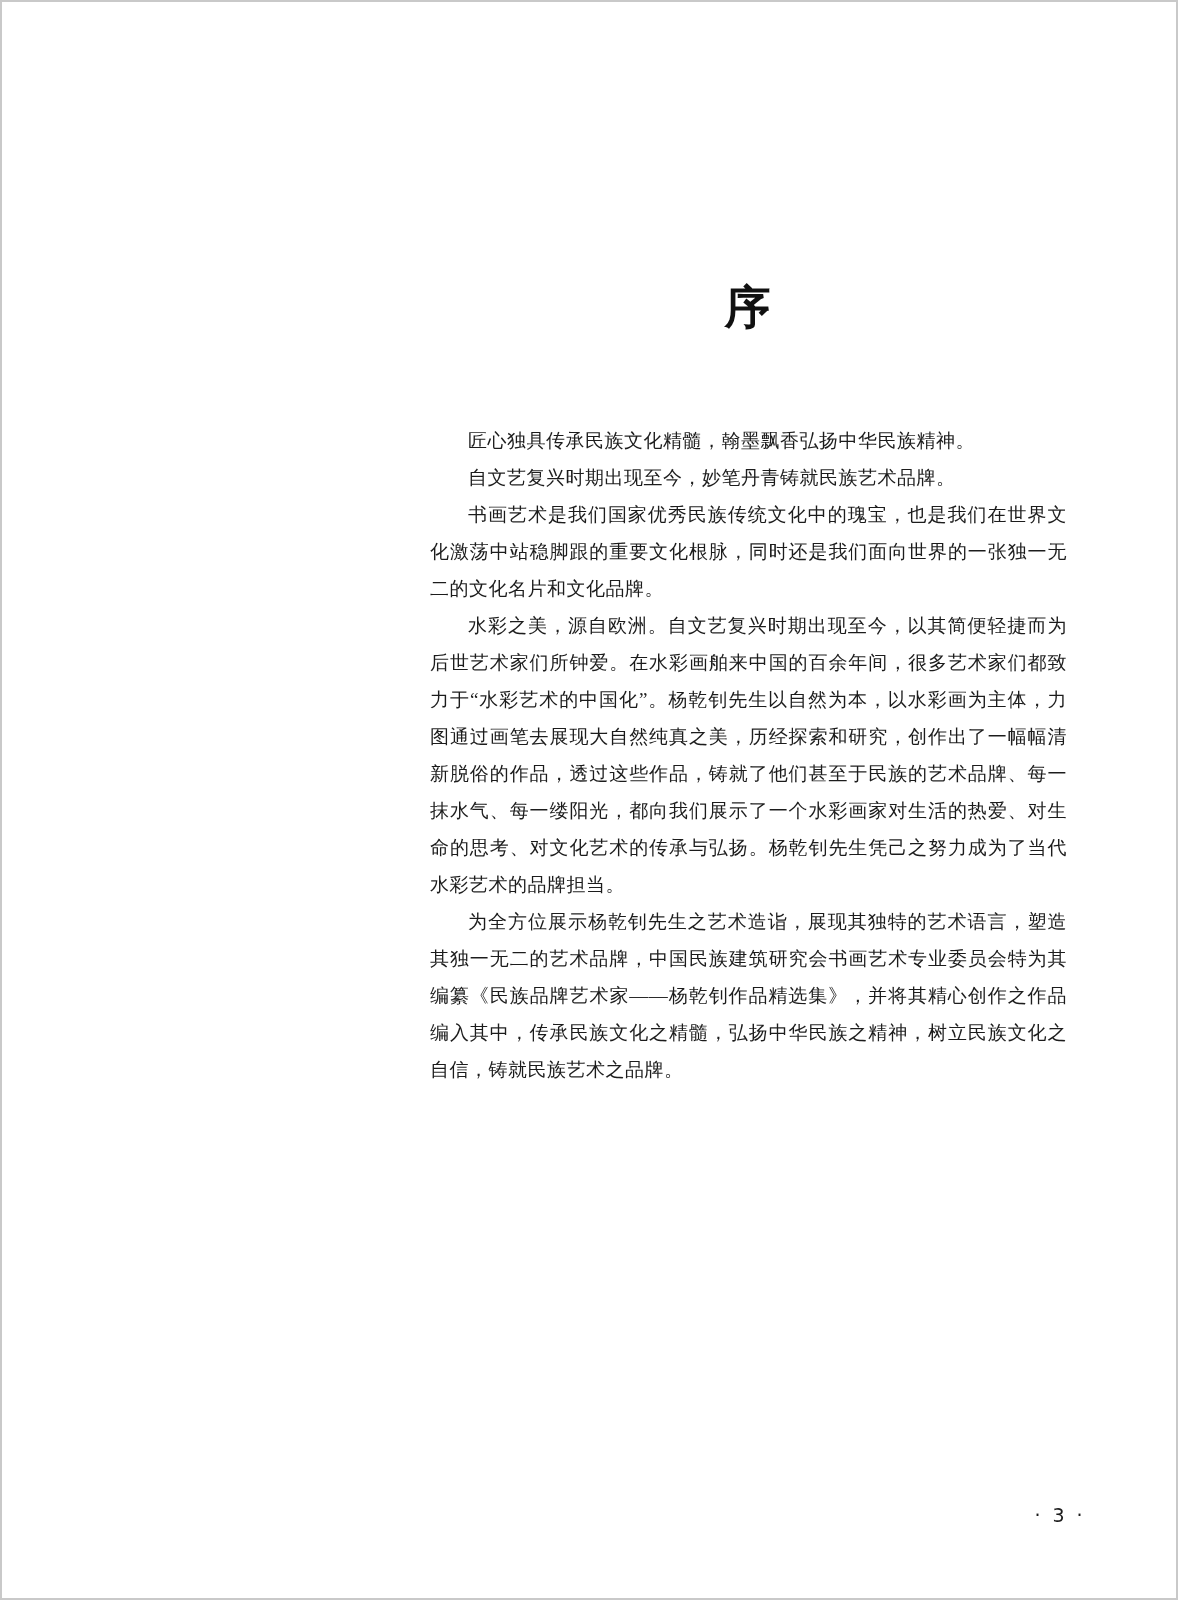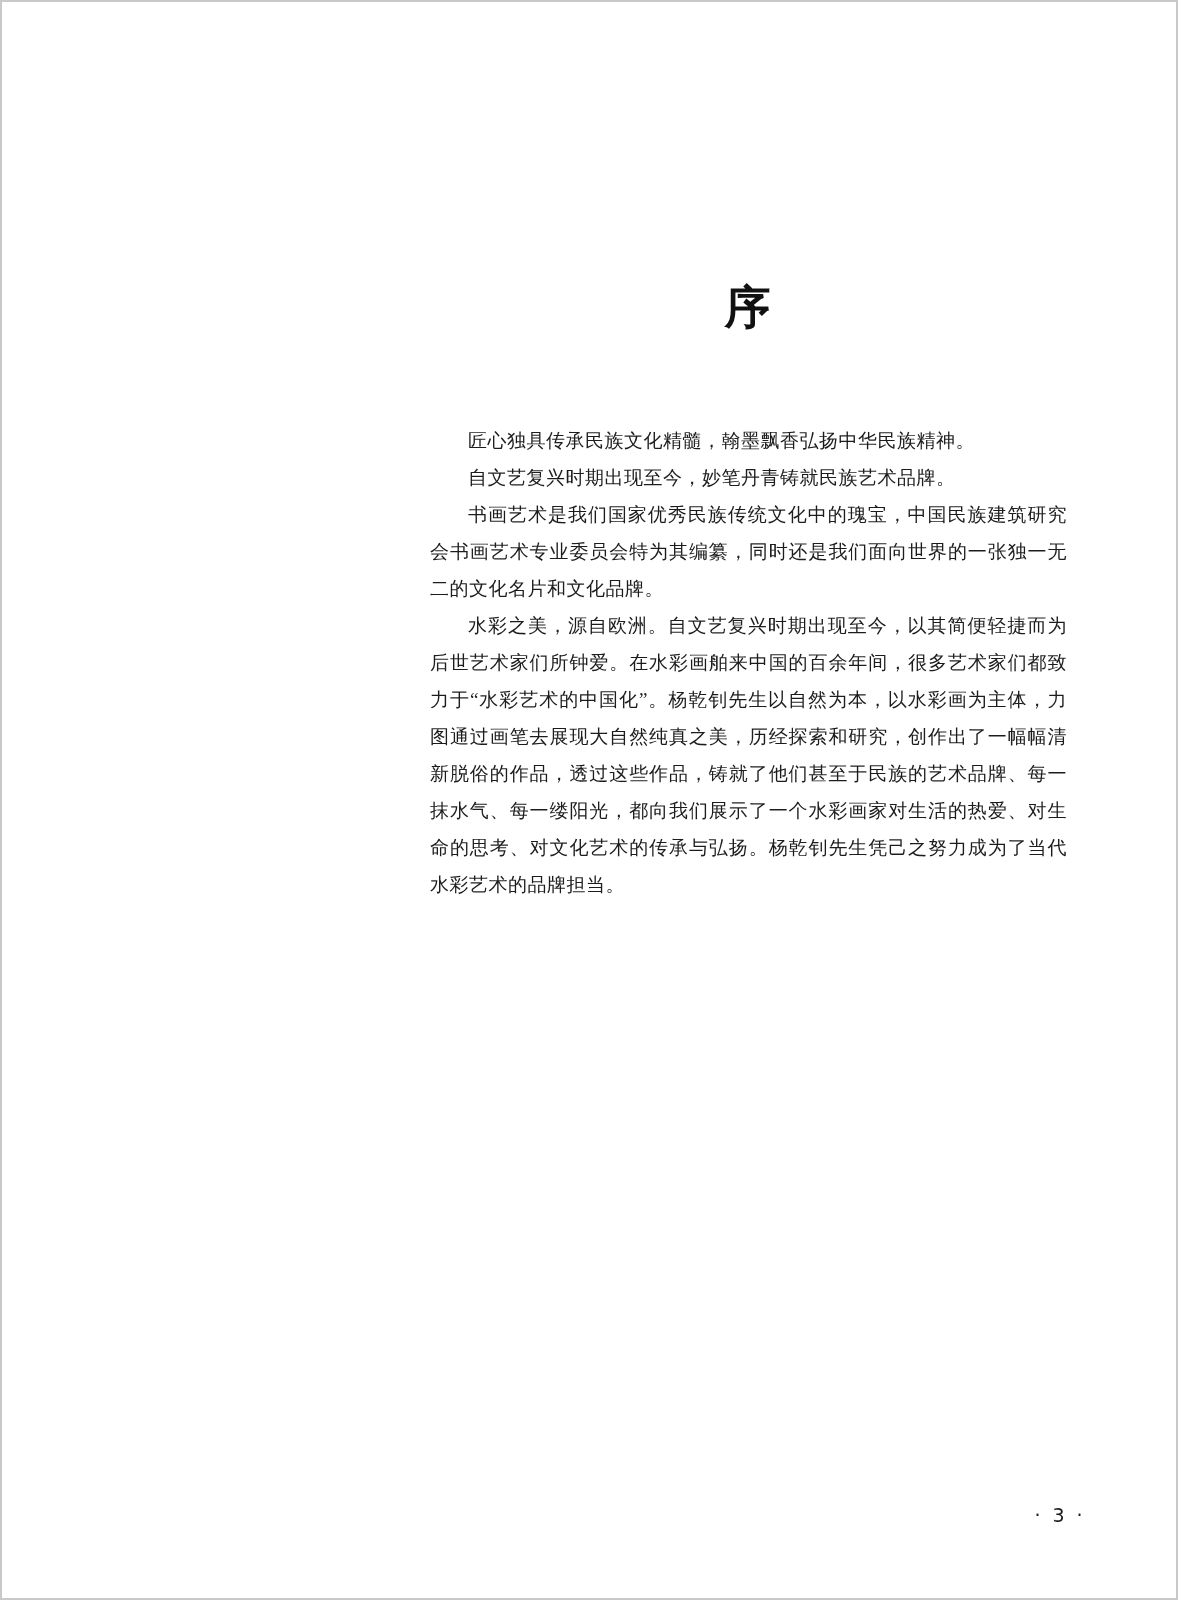--- a/index.html
+++ b/index.html
@@ -61,19 +61,20 @@
 </head>
 <body>
 
 <div class="page">
 
   <h1 class="title">序</h1>
 
   <div class="content">
     <p>匠心独具传承民族文化精髓，翰墨飘香弘扬中华民族精神。</p>
     <p>自文艺复兴时期出现至今，妙笔丹青铸就民族艺术品牌。</p>
-    <p>书画艺术是我们国家优秀民族传统文化中的瑰宝，中国民族建筑研究会书画艺术专业委员会特为其编纂，同时还是我们面向世界的一张独一无二的文化名片和文化品牌。</p>
+    <p>书画艺术是我们国家优秀民族传统文化中的瑰宝，也是我们在世界文化激荡中站稳脚跟的重要文化根脉，同时还是我们面向世界的一张独一无二的文化名片和文化品牌。</p>
     <p>水彩之美，源自欧洲。自文艺复兴时期出现至今，以其简便轻捷而为后世艺术家们所钟爱。在水彩画舶来中国的百余年间，很多艺术家们都致力于“水彩艺术的中国化”。杨乾钊先生以自然为本，以水彩画为主体，力图通过画笔去展现大自然纯真之美，历经探索和研究，创作出了一幅幅清新脱俗的作品，透过这些作品，铸就了他们甚至于民族的艺术品牌、每一抹水气、每一缕阳光，都向我们展示了一个水彩画家对生活的热爱、对生命的思考、对文化艺术的传承与弘扬。杨乾钊先生凭己之努力成为了当代水彩艺术的品牌担当。</p>
+    <p>为全方位展示杨乾钊先生之艺术造诣，展现其独特的艺术语言，塑造其独一无二的艺术品牌，中国民族建筑研究会书画艺术专业委员会特为其编纂《民族品牌艺术家——杨乾钊作品精选集》，并将其精心创作之作品编入其中，传承民族文化之精髓，弘扬中华民族之精神，树立民族文化之自信，铸就民族艺术之品牌。</p>
   </div>
 
   <div class="page-number">· 3 ·</div>
 
 </div>
 
 </body></html>

